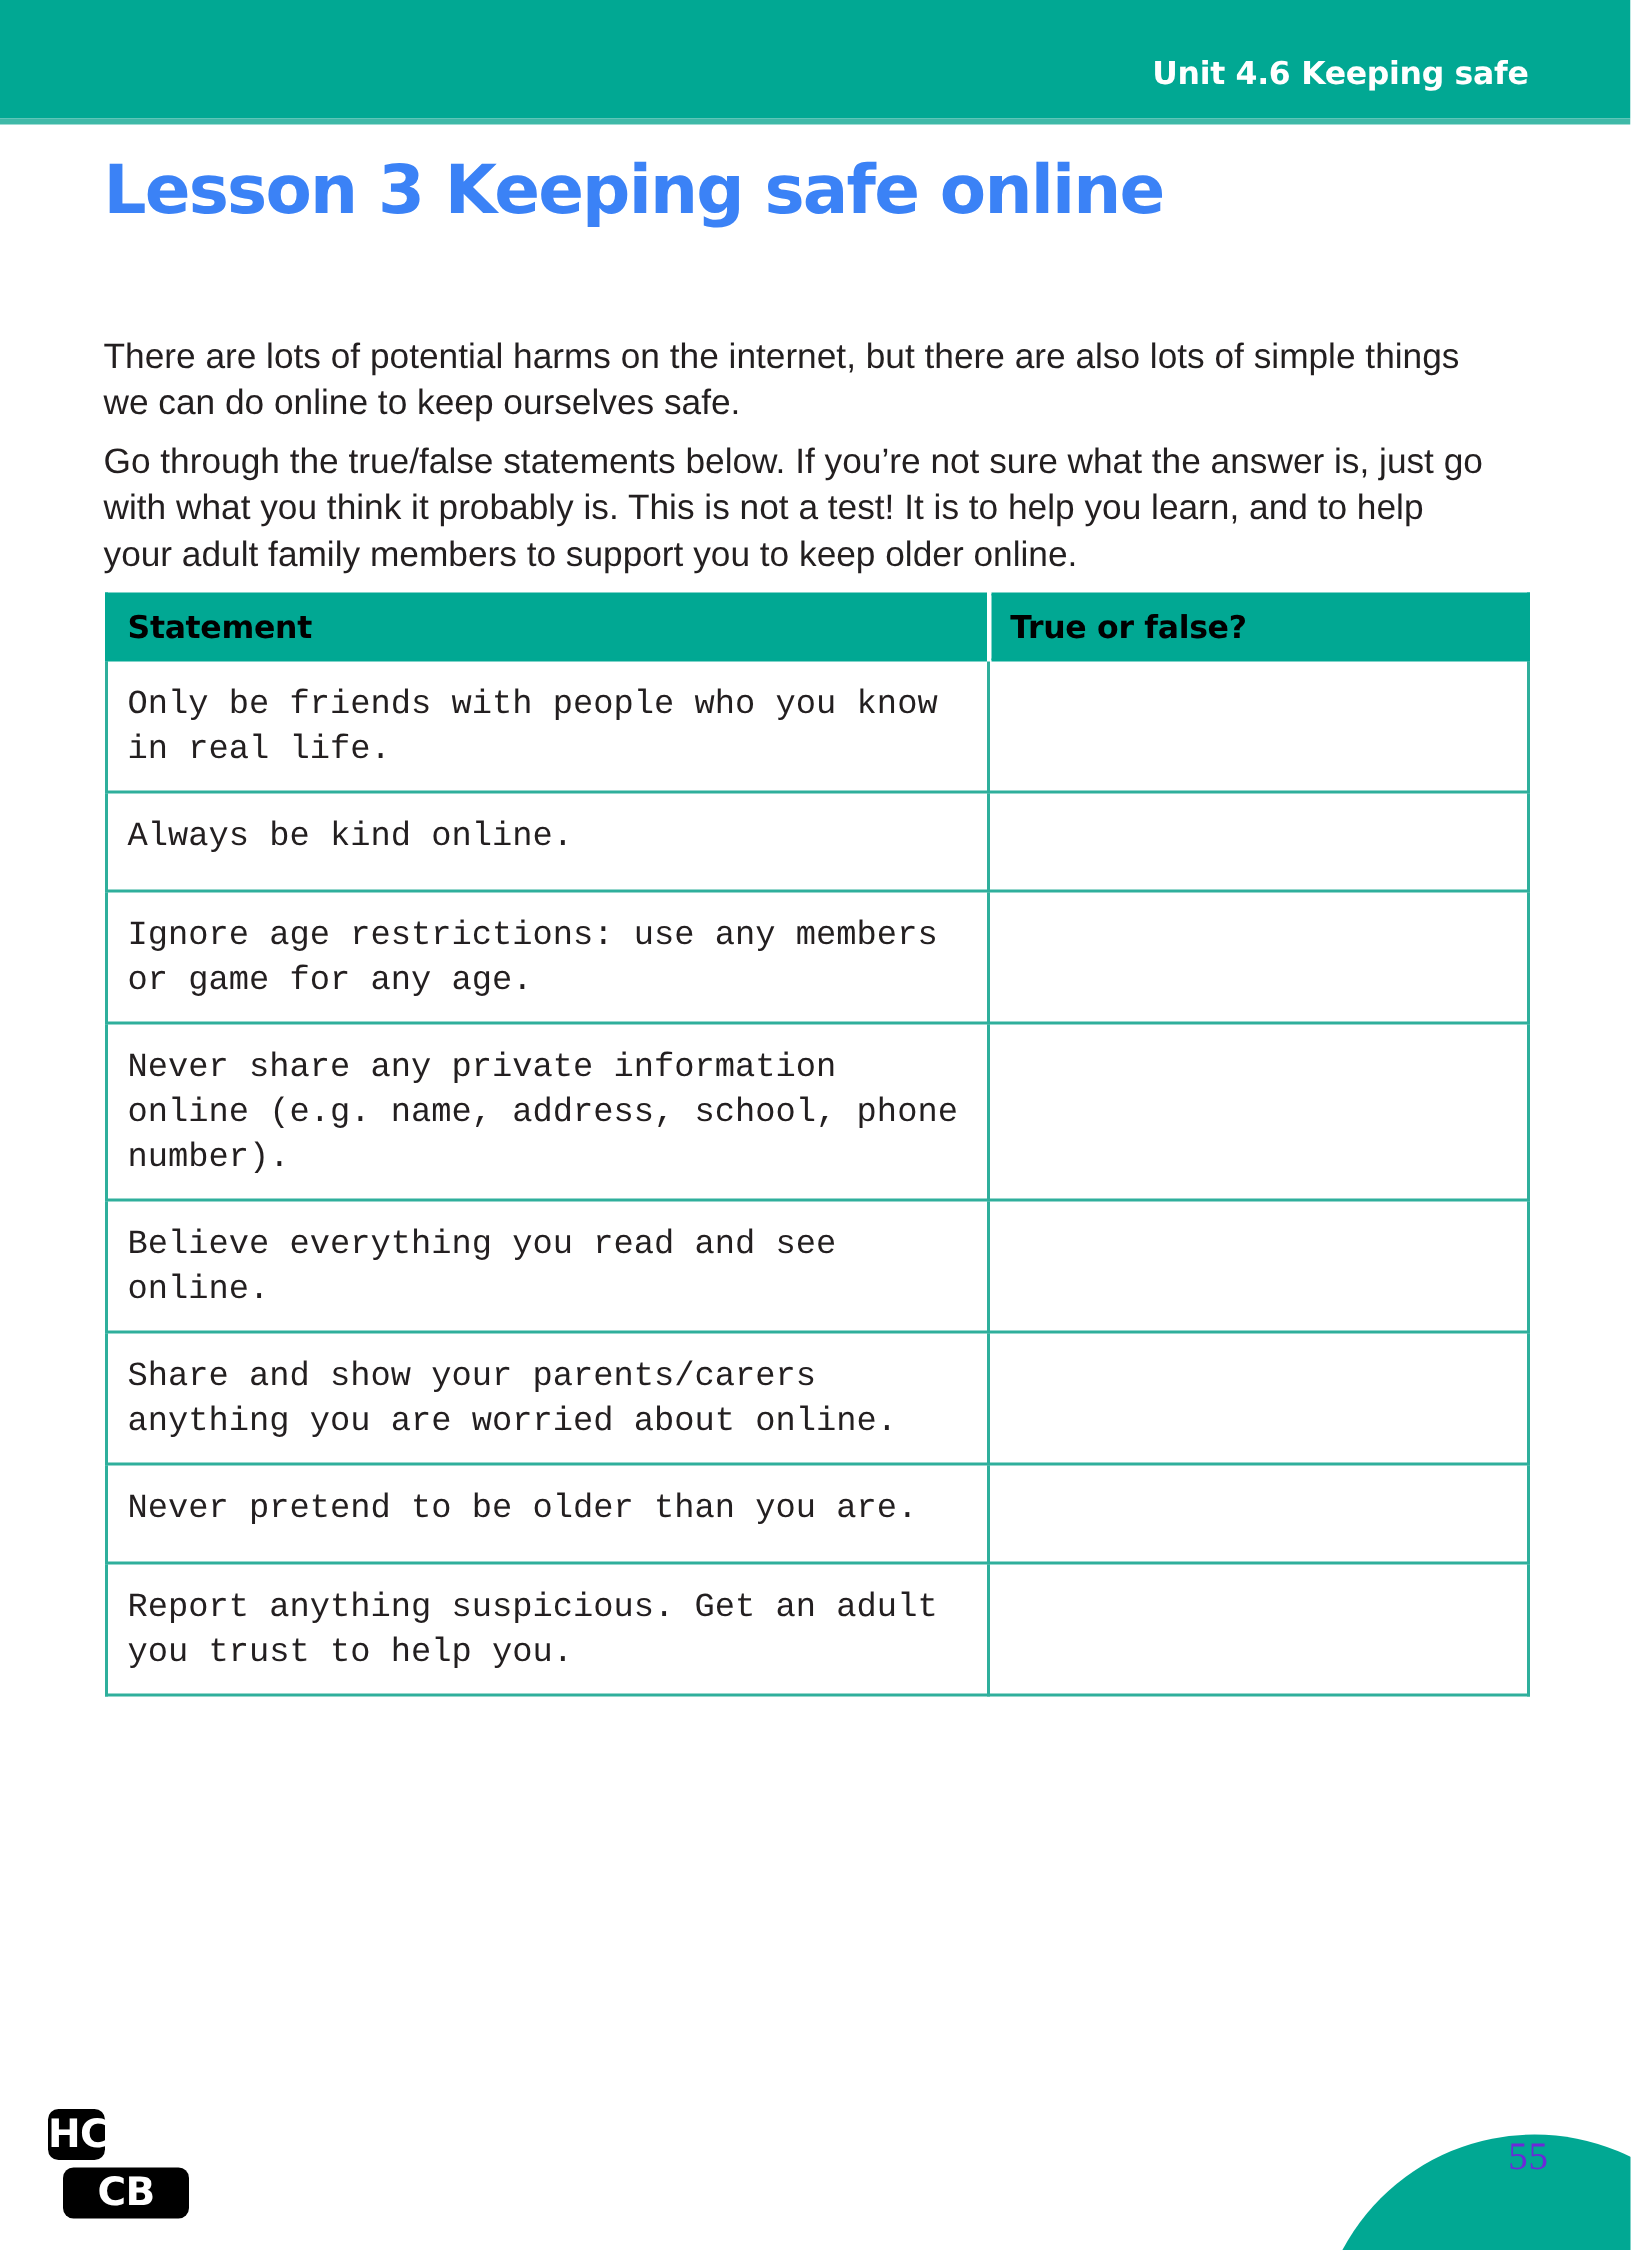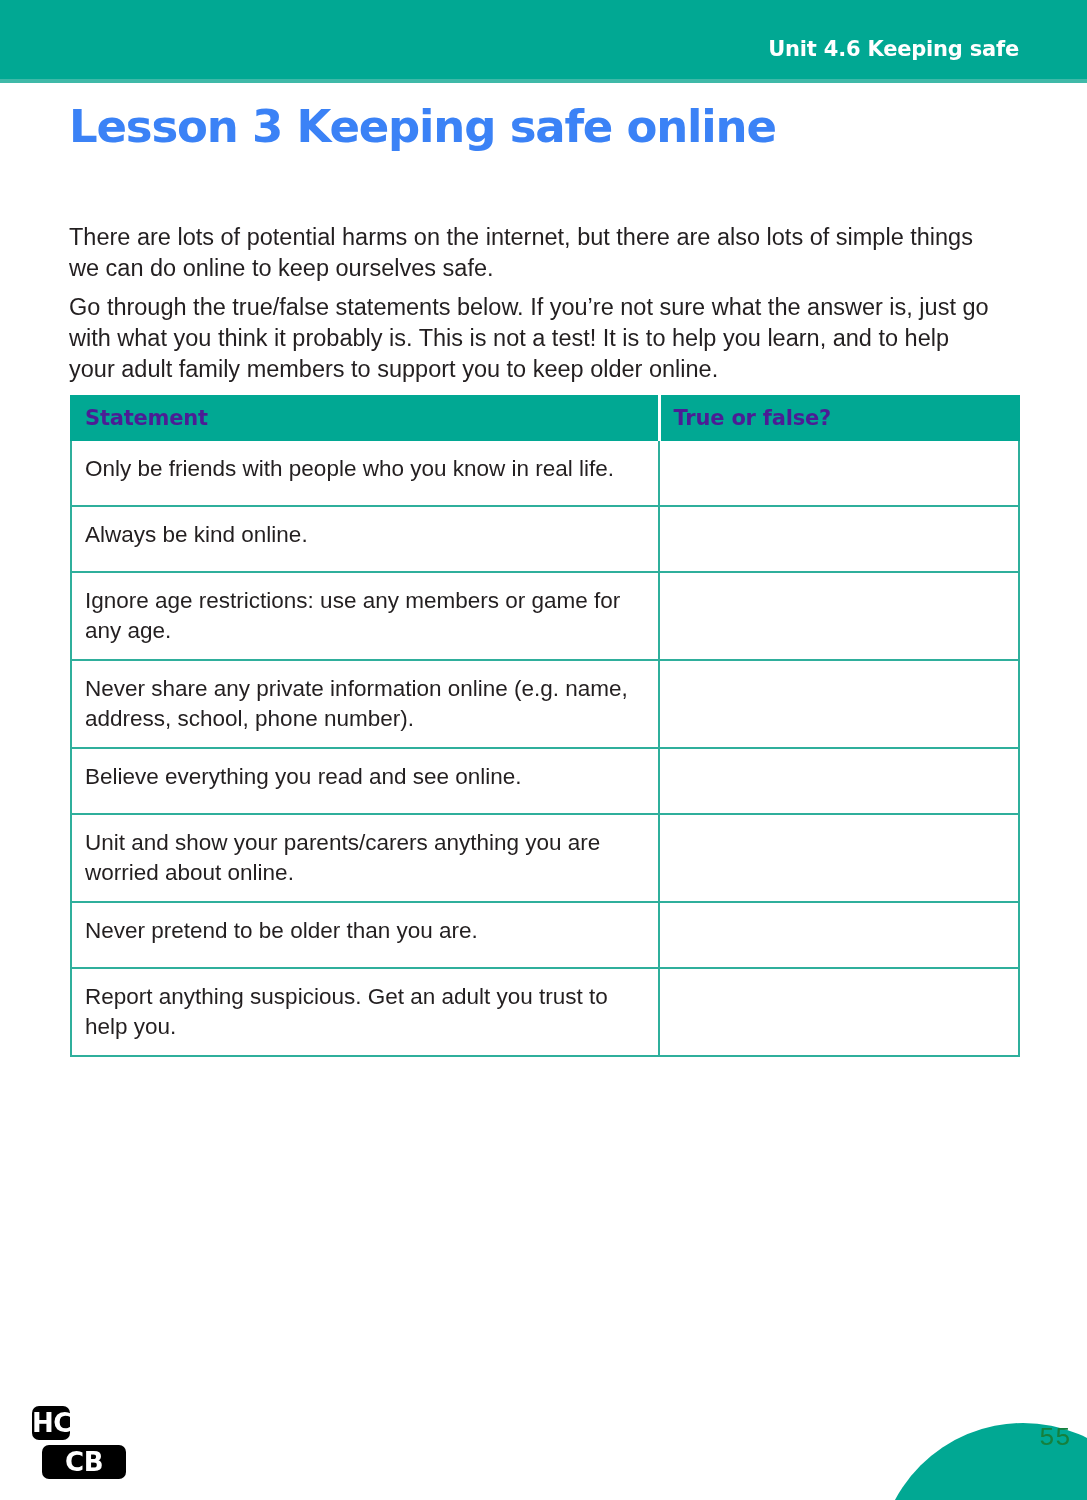--- a/index.html
+++ b/index.html
@@ -106,21 +106,21 @@
     top: 395px;
     width: 948px;
     border-collapse: collapse;
     table-layout: fixed;
   }
   .tf-table col.c1 { width: 588px; }
   .tf-table col.c2 { width: 360px; }
 
   .tf-table th {
     background: #01A893;
-    color: #4c1d95;
+    color: #000000;
     font-family: "DejaVu Sans", sans-serif;
     font-size: 21px;
     font-weight: bold;
     text-align: left;
     padding: 9px 0 9px 13px;
     letter-spacing: -0.2px;
     border: 2px solid #01A893;
     height: 22px;
     vertical-align: middle;
   }
@@ -129,21 +129,21 @@
   }
 
   .tf-table td {
     border: 2px solid #2FAF9C;
     padding: 13px 12px 13px 13px;
     font-size: 22.5px;
     line-height: 30px;
     color: #231F20;
     vertical-align: top;
     background: #ffffff;
-    font-family: Liberation Sans, sans-serif;
+    font-family: Liberation Mono, monospace;
   }
   .tf-table td.answer-cell {
     padding: 0;
   }
   .tf-table tbody tr td.stmt-cell {
     height: 38px;
   }
 
   
   .footer-circle {
@@ -154,26 +154,25 @@
     height: 290px;
     border-radius: 50%;
     background: #01A893;
   }
   .page-number {
     position: absolute;
     left: 997px;
     top: 1423px;
     width: 44px;
     text-align: center;
-    color: #15803d;
-    font-family: Liberation Mono, monospace;
+    color: #6d28d9;
+    font-family: Liberation Serif, serif;
     font-size: 26px;
     line-height: 30px;
     letter-spacing: 0.5px;
-    margin-left: 36px;
   }
 
   .logo {
     position: absolute;
     left: 30px;
     top: 1406px;
     width: 86px;
     height: 80px;
   }
   .logo-row {
@@ -243,21 +242,21 @@
         </tr>
         <tr>
           <td class="stmt-cell">Never share any private information online (e.g. name, address, school, phone number).</td>
           <td class="answer-cell"></td>
         </tr>
         <tr>
           <td class="stmt-cell">Believe everything you read and see online.</td>
           <td class="answer-cell"></td>
         </tr>
         <tr>
-          <td class="stmt-cell">Unit and show your parents/carers anything you are worried about online.</td>
+          <td class="stmt-cell">Share and show your parents/carers anything you are worried about online.</td>
           <td class="answer-cell"></td>
         </tr>
         <tr>
           <td class="stmt-cell">Never pretend to be older than you are.</td>
           <td class="answer-cell"></td>
         </tr>
         <tr>
           <td class="stmt-cell">Report anything suspicious. Get an adult you trust to help you.</td>
           <td class="answer-cell"></td>
         </tr>

